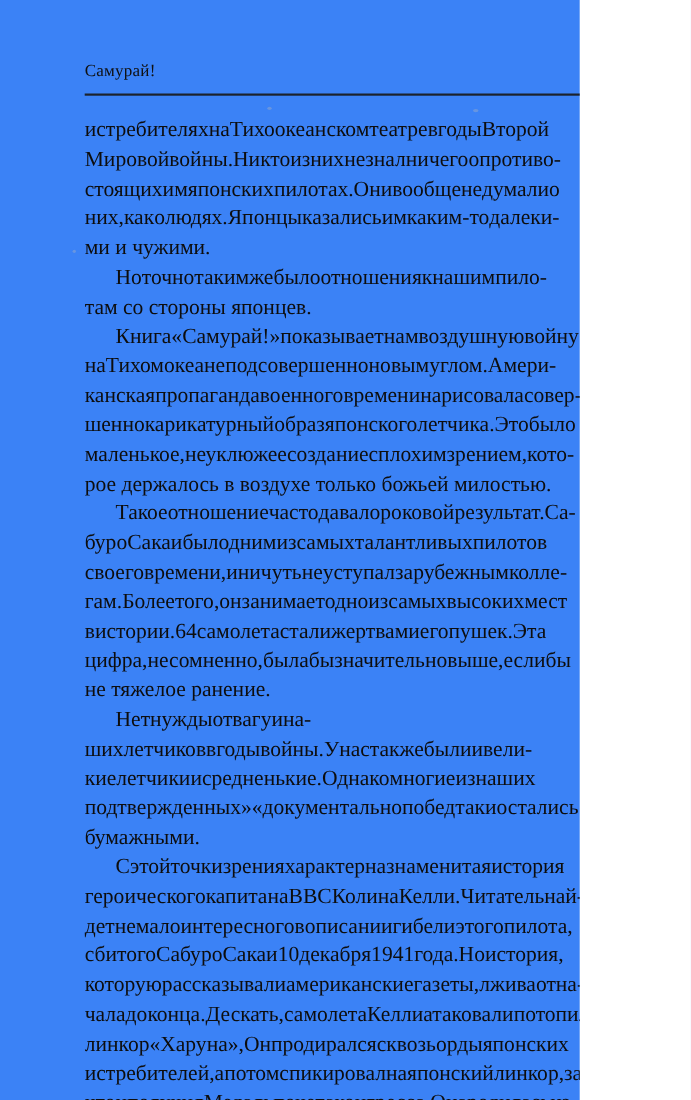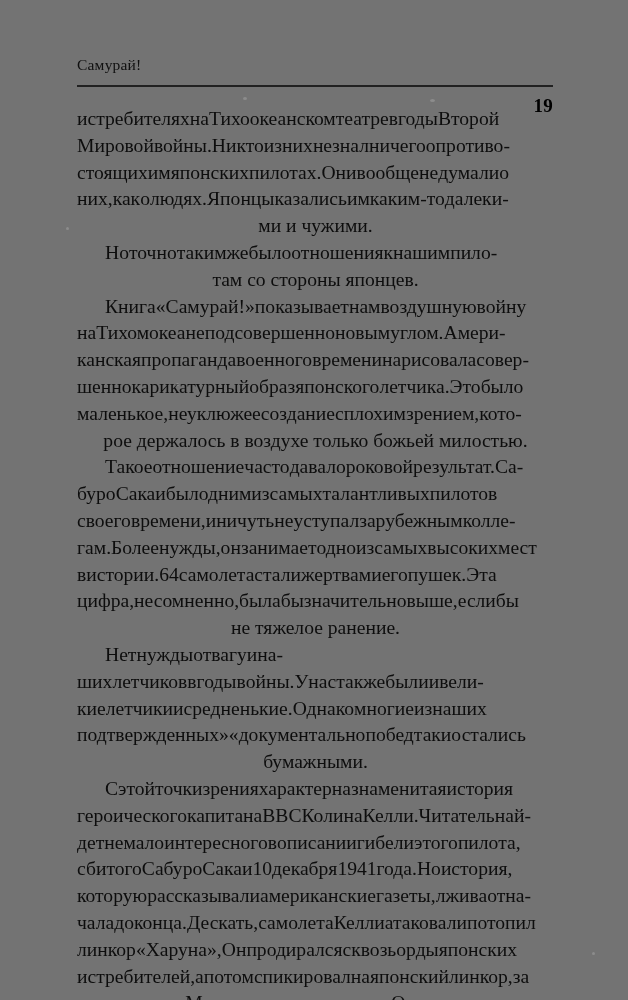--- a/index.html
+++ b/index.html
@@ -3,23 +3,23 @@
 <meta charset="utf-8">
 <style>
   html, body {
     margin: 0;
     padding: 0;
     background: #ffffff;
   }
 
   .page {
     position: relative;
-    width: 628px;
+    width: 527px;
     height: 1000px;
-    background: #737373;
+    background: #3b82f6;
     overflow: hidden;
     font-family: "Liberation Serif", "DejaVu Serif", serif;
     color: #0d0d0d;
   }
 
   
   .running-head {
     position: absolute;
     left: 77px;
     top: 56px;
@@ -79,21 +79,21 @@
     white-space: pre;
     overflow: visible;
   }
 
   
   .line.justify {
   }
 
   
   .line.flush {
-    justify-content: center;
+    justify-content: flex-start;
   }
 
   .line .w {
     white-space: pre;
   }
 
   
   .line.indent {
     padding-left: 28px;
   }
@@ -138,21 +138,21 @@
         <div class="line justify"><span class="w">на</span><span class="w">Тихом</span><span class="w">океане</span><span class="w">под</span><span class="w">совершенно</span><span class="w">новым</span><span class="w">углом.</span><span class="w">Амери-</span></div>
         <div class="line justify"><span class="w">канская</span><span class="w">пропаганда</span><span class="w">военного</span><span class="w">времени</span><span class="w">нарисовала</span><span class="w">совер-</span></div>
         <div class="line justify"><span class="w">шенно</span><span class="w">карикатурный</span><span class="w">образ</span><span class="w">японского</span><span class="w">летчика.</span><span class="w">Это</span><span class="w">было</span></div>
         <div class="line justify"><span class="w">маленькое,</span><span class="w">неуклюжее</span><span class="w">создание</span><span class="w">с</span><span class="w">плохим</span><span class="w">зрением,</span><span class="w">кото-</span></div>
         <div class="line flush"><span class="w">рое держалось в воздухе только божьей милостью.</span></div>
       </div>
       <div class="para">
         <div class="line justify indent"><span class="w">Такое</span><span class="w">отношение</span><span class="w">часто</span><span class="w">давало</span><span class="w">роковой</span><span class="w">результат.</span><span class="w">Са-</span></div>
         <div class="line justify"><span class="w">буро</span><span class="w">Сакаи</span><span class="w">был</span><span class="w">одним</span><span class="w">из</span><span class="w">самых</span><span class="w">талантливых</span><span class="w">пилотов</span></div>
         <div class="line justify"><span class="w">своего</span><span class="w">времени,</span><span class="w">и</span><span class="w">ничуть</span><span class="w">не</span><span class="w">уступал</span><span class="w">зарубежным</span><span class="w">колле-</span></div>
-        <div class="line justify"><span class="w">гам.</span><span class="w">Более</span><span class="w">нужды,</span><span class="w">он</span><span class="w">занимает</span><span class="w">одно</span><span class="w">из</span><span class="w">самых</span><span class="w">высоких</span><span class="w">мест</span></div>
+        <div class="line justify"><span class="w">гам.</span><span class="w">Более</span><span class="w">того,</span><span class="w">он</span><span class="w">занимает</span><span class="w">одно</span><span class="w">из</span><span class="w">самых</span><span class="w">высоких</span><span class="w">мест</span></div>
         <div class="line justify"><span class="w">в</span><span class="w">истории.</span><span class="w">64</span><span class="w">самолета</span><span class="w">стали</span><span class="w">жертвами</span><span class="w">его</span><span class="w">пушек.</span><span class="w">Эта</span></div>
         <div class="line justify"><span class="w">цифра,</span><span class="w">несомненно,</span><span class="w">была</span><span class="w">бы</span><span class="w">значительно</span><span class="w">выше,</span><span class="w">если</span><span class="w">бы</span></div>
         <div class="line flush"><span class="w">не тяжелое ранение.</span></div>
       </div>
       <div class="para">
         <div class="line justify indent"><span class="w">Нет</span><span class="w">нужды</span><span class="w">отвагу</span><span class="w">и</span><span class="w">на-</span></div>
         <div class="line justify"><span class="w">ших</span><span class="w">летчиков</span><span class="w">в</span><span class="w">годы</span><span class="w">войны.</span><span class="w">У</span><span class="w">нас</span><span class="w">также</span><span class="w">были</span><span class="w">и</span><span class="w">вели-</span></div>
         <div class="line justify"><span class="w">кие</span><span class="w">летчики</span><span class="w">и</span><span class="w">средненькие.</span><span class="w">Однако</span><span class="w">многие</span><span class="w">из</span><span class="w">наших</span></div>
         <div class="line justify"><span class="w">подтвержденных»</span><span class="w">«документально</span><span class="w">побед</span><span class="w">так</span><span class="w">и</span><span class="w">остались</span></div>
         <div class="line flush"><span class="w">бумажными.</span></div>

